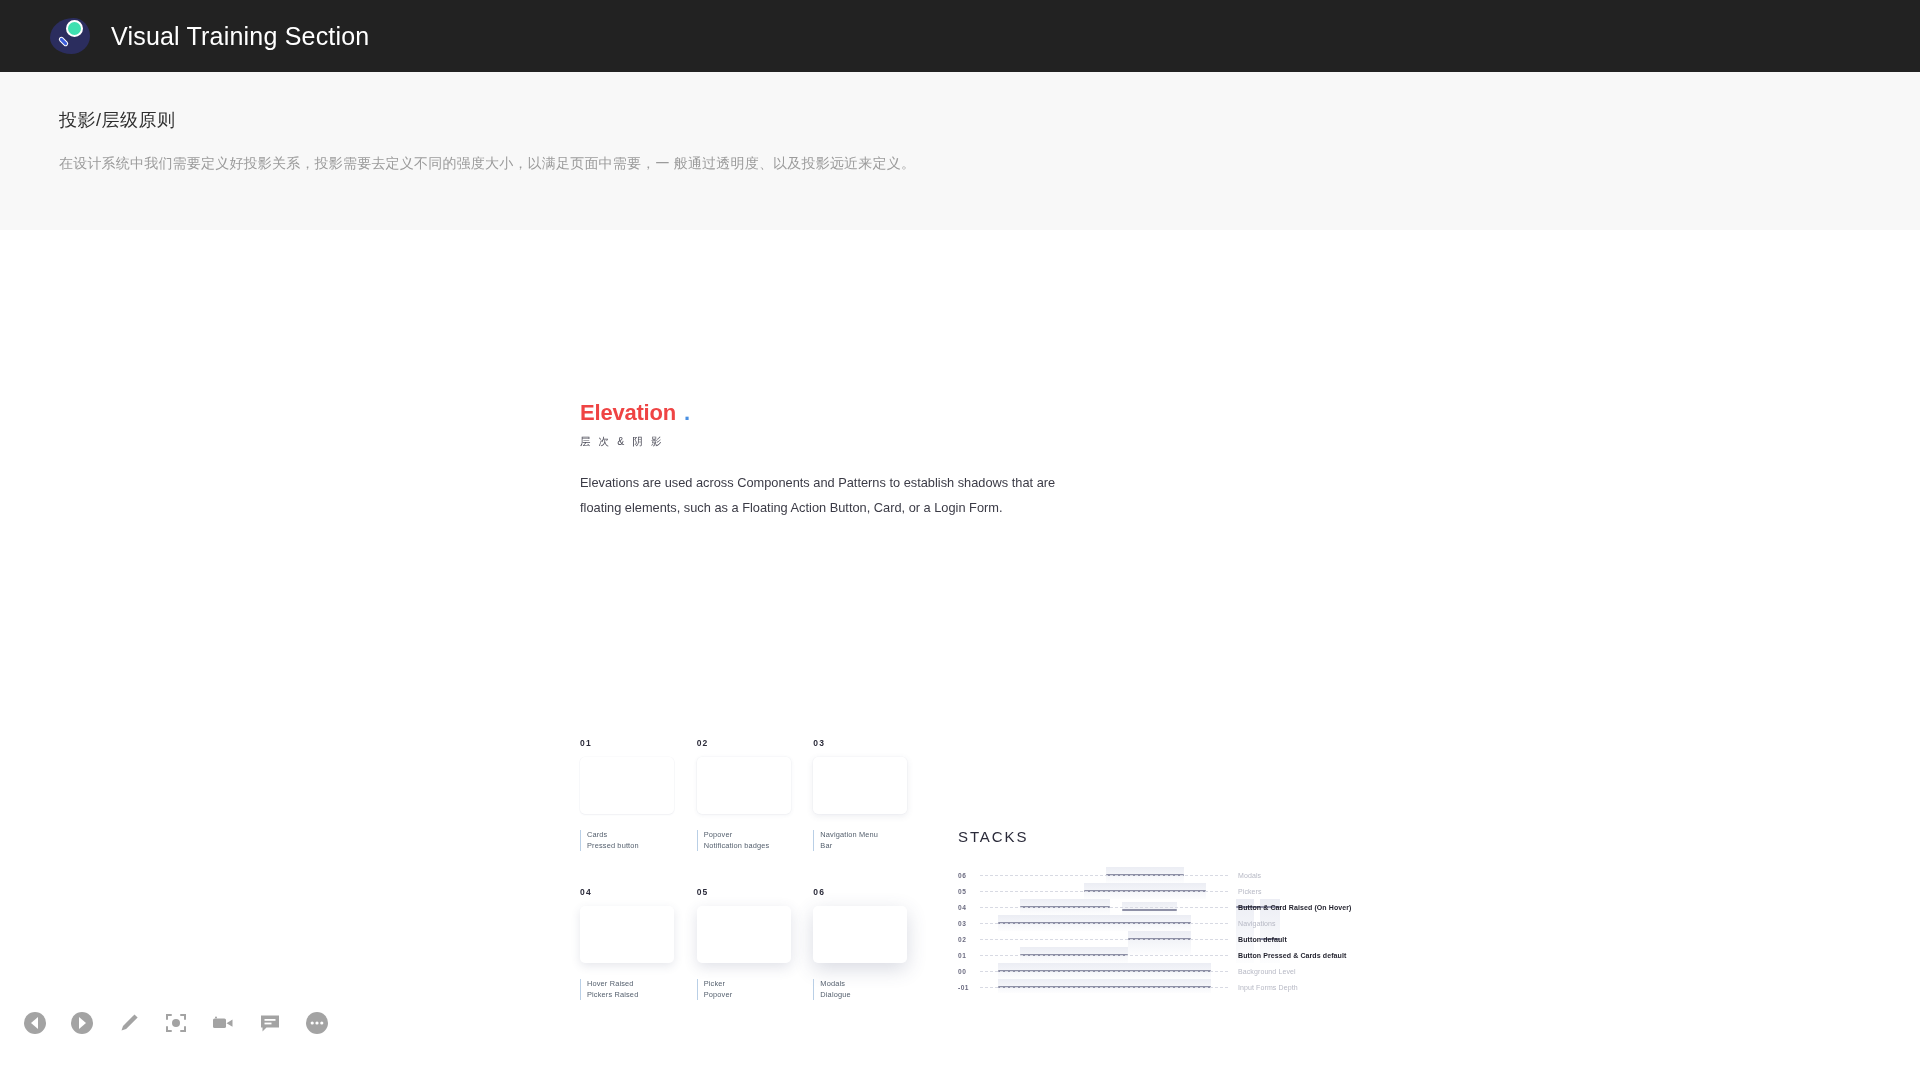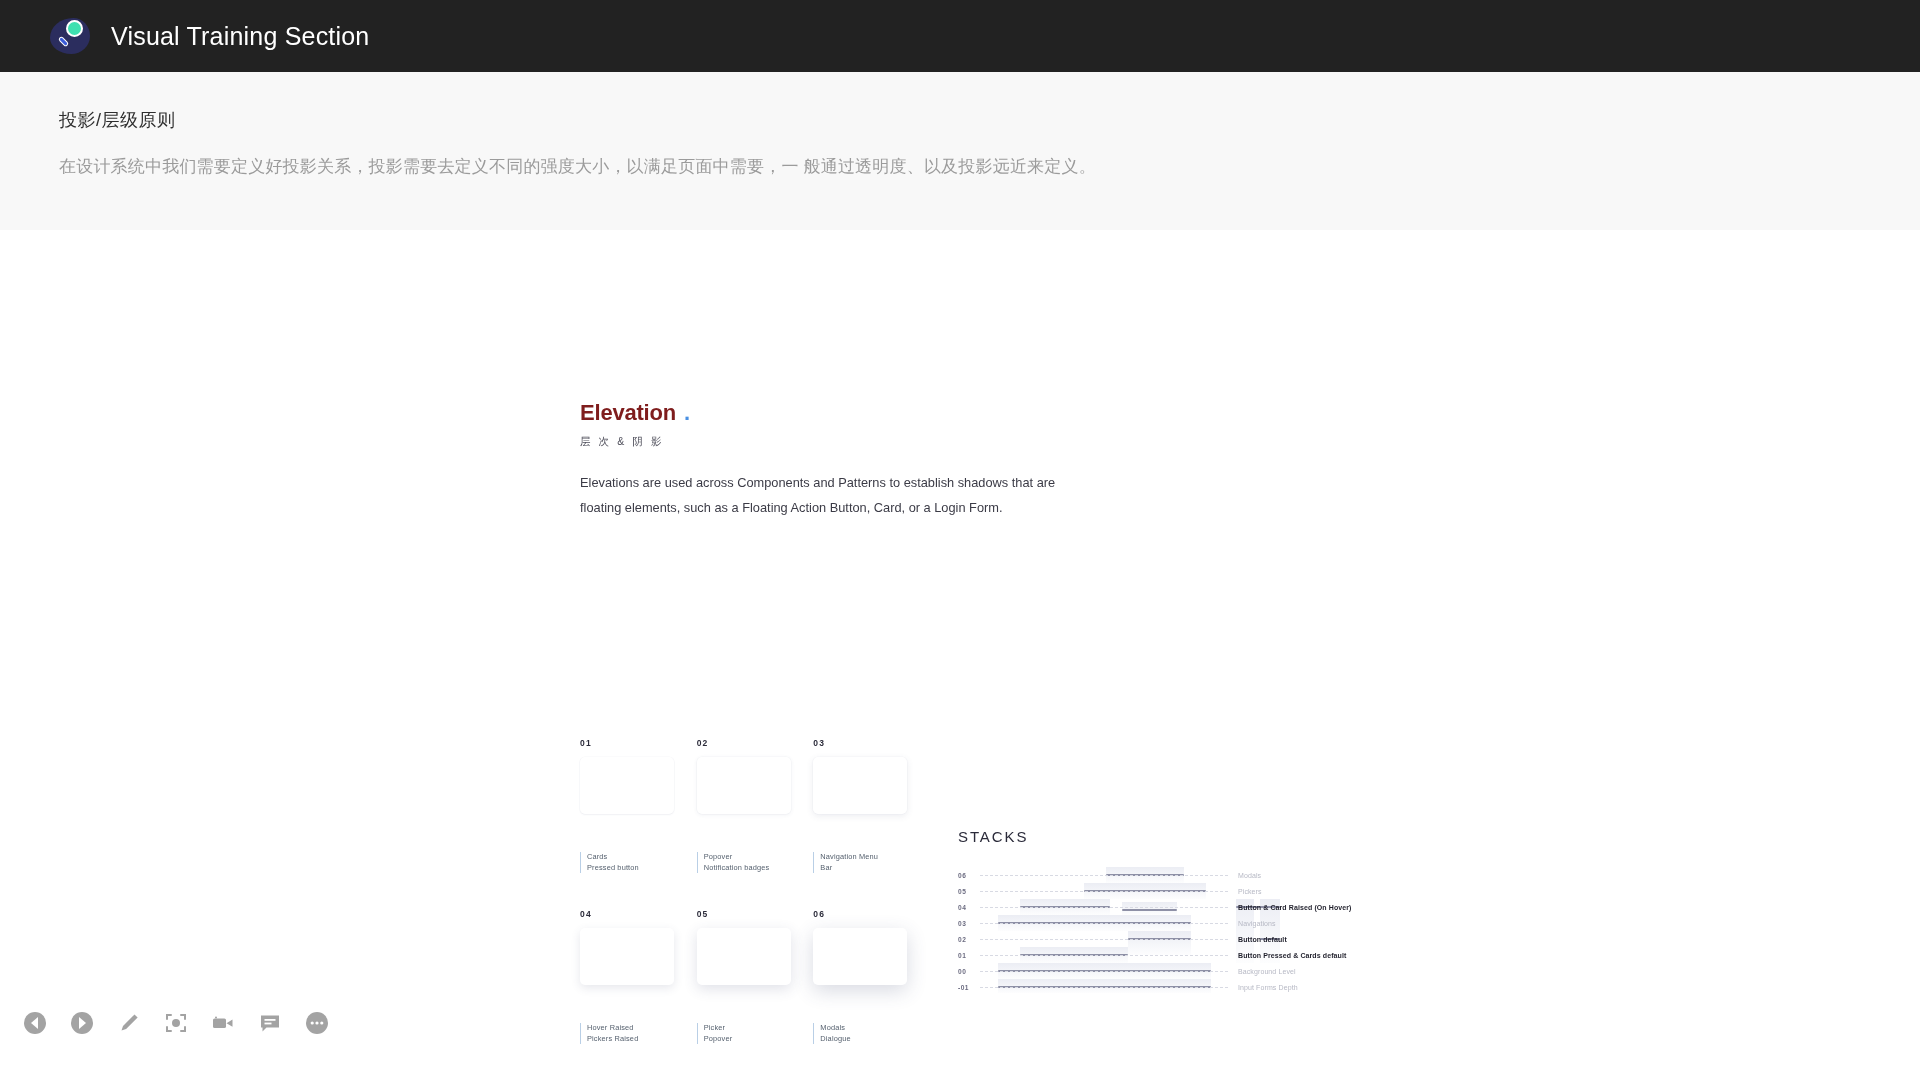--- a/index.html
+++ b/index.html
@@ -59,21 +59,21 @@
     padding: 36px 0 0 59px;
   }
   .section-title {
     font-size: 18px;
     color: #2e2e2e;
     font-weight: 400;
     letter-spacing: .5px;
   }
   .section-desc {
     margin-top: 23px;
-    font-size: 17px;
+    font-size: 14px;
     color: #9b9b9b;
     letter-spacing: .2px;
   }
 
   
   .slide {
     position: relative;
     height: 826px;
     background: #ffffff;
   }
@@ -85,21 +85,21 @@
     width: 1020px;
   }
 
   .elev-head {
     display: flex;
     align-items: baseline;
   }
   .elev-title {
     font-size: 22px;
     font-weight: 700;
-    color: #7f1d1d;
+    color: #ef4444;
     letter-spacing: -.2px;
   }
   .elev-dot {
     font-size: 22px;
     font-weight: 700;
     color: #4a90e2;
     margin-left: 8px;
   }
   .elev-sub {
     margin-top: 9px;
@@ -140,21 +140,21 @@
     border-radius: 5px;
   }
   .sh1 { box-shadow: 0 1px 2px rgba(60,70,110,.055), 0 0 0 .6px rgba(60,70,110,.045); }
   .sh2 { box-shadow: 0 1px 4px rgba(60,70,110,.075), 0 0 0 .6px rgba(60,70,110,.04); }
   .sh3 { box-shadow: 0 2px 7px rgba(60,70,110,.10), 0 0 0 .6px rgba(60,70,110,.035); }
   .sh4 { box-shadow: 0 3px 10px rgba(60,70,110,.13); }
   .sh5 { box-shadow: 0 4px 14px rgba(60,70,110,.16); }
   .sh6 { box-shadow: 0 6px 20px rgba(60,70,110,.20); }
 
   .card-label {
-    margin-top: 38px;
+    margin-top: 16px;
     border-left: 1.6px solid #b9cfe6;
     padding-left: 6px;
     line-height: 1.42;
   }
   .card-label span {
     display: block;
     font-size: 7.4px;
     color: #55606e;
     letter-spacing: .15px;
   }

